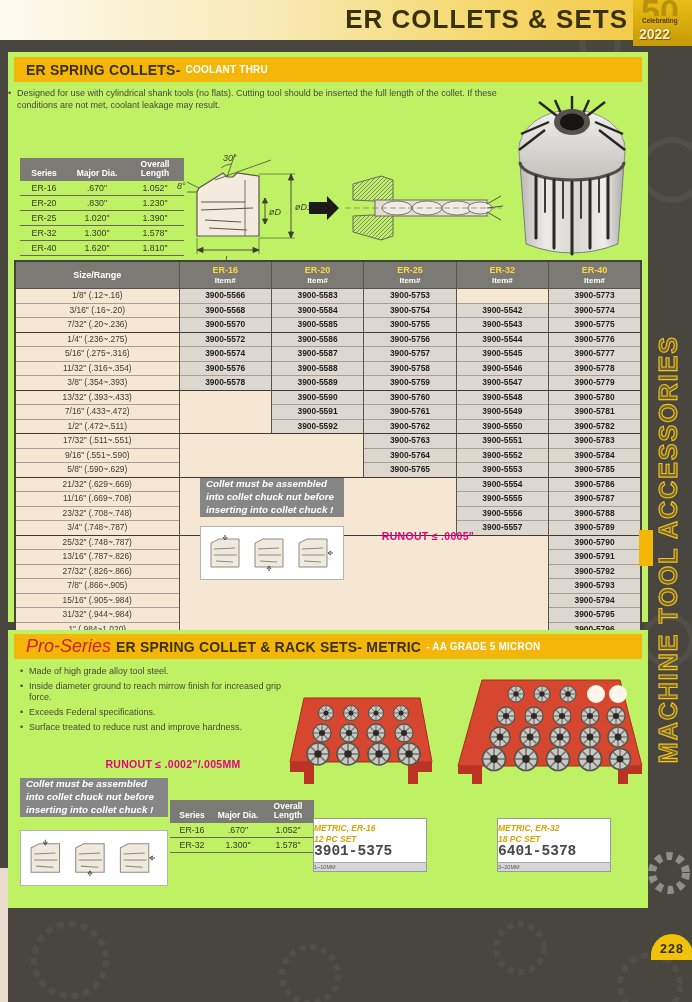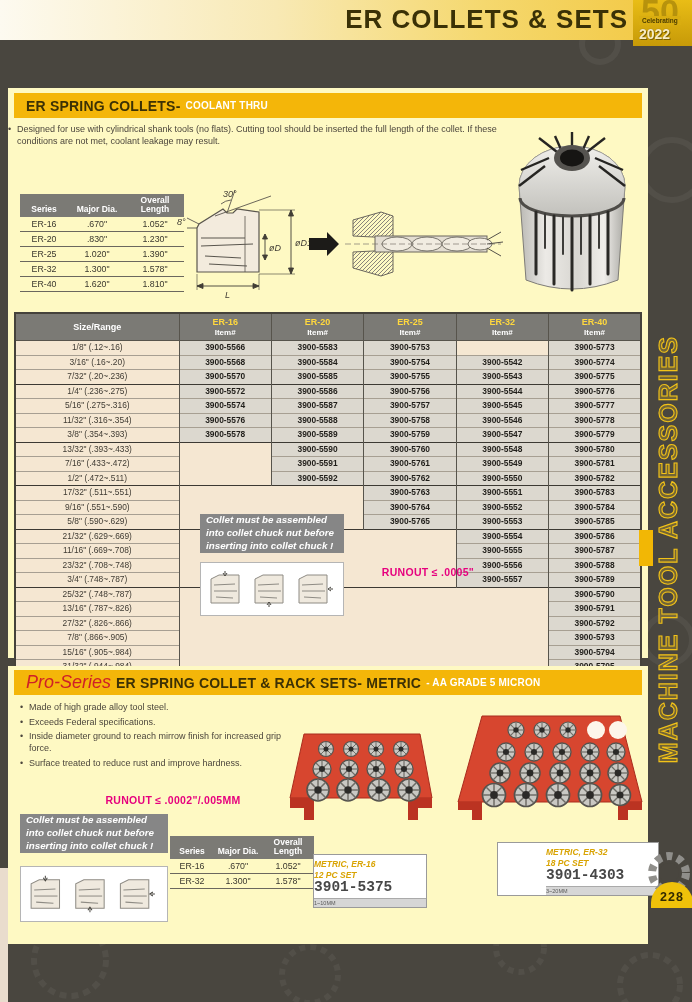--- a/index.html
+++ b/index.html
@@ -25,21 +25,21 @@
   }
   #badge .big50{position:absolute;left:8px;top:-8px;font-size:34px;font-weight:bold;color:#a8860a;opacity:.75;}
   #badge .cel{position:absolute;left:6px;top:16px;background:#d9ad10;color:#4a3b00;font-size:6.5px;font-weight:bold;padding:1px 3px;}
   #badge .yr{position:absolute;left:6px;top:26px;font-size:14px;font-weight:bold;color:#f8ecc4;
     text-shadow:0 0 1px #7c6200, 1px 1px 0 #7c6200;}
 
   
   #bg-decor{left:0;top:0;width:692px;height:1002px;pointer-events:none;}
 
   
-  .panel{background:#fef9c3;margin-top:36px;}
+  .panel{background:#bef264;}
   #panel1{left:8px;top:52px;width:640px;height:570px;}
   #panel2{left:8px;top:630px;width:640px;height:278px;}
 
   
   .secbar{
     background:#f4b609;height:25px;left:6px;width:616px;
     display:flex;align-items:center;padding-left:12px;gap:5px;
   }
   .secbar .t-dark{font-size:14px;font-weight:bold;color:#3c3105;letter-spacing:.2px;white-space:nowrap;}
   .secbar .t-white{font-size:10px;font-weight:bold;color:#ffffff;letter-spacing:.2px;white-space:nowrap;}
@@ -106,21 +106,21 @@
   
   #sidebar-text{
     left:654px;top:335px;
     writing-mode:vertical-rl;transform:rotate(180deg);
     font-size:25px;font-weight:bold;letter-spacing:2px;
     color:rgba(242,194,24,0.25);
     -webkit-text-stroke:1.1px #f2c218;
     white-space:nowrap;
   }
   #page-tab{
-    left:651px;top:882px;width:42px;height:26px;
+    left:651px;top:934px;width:42px;height:26px;
     background:#f0c20a;border-radius:42px 42px 0 0;
     text-align:center;
   }
   #page-tab .num{font-size:12.5px;font-weight:bold;color:#332b00;line-height:1;margin-top:9px;display:inline-block;letter-spacing:1px;}
   #side-notch{left:639px;top:530px;width:14px;height:36px;background:#f2b705;}
   #left-edge{left:0;top:868px;width:8px;height:134px;background:#e9dccd;}
 </style>
 </head>
 <body>
 
@@ -300,21 +300,21 @@
       <line x1="103" y1="84" x2="103" y2="146"></line>
     </g>
     <g stroke="#3d3c39" stroke-width="2" stroke-linecap="round">
       <line x1="40" y1="86" x2="40" y2="120"></line>
       <line x1="58" y1="89" x2="58" y2="126"></line>
       <line x1="76" y1="89" x2="76" y2="126"></line>
       <line x1="94" y1="86" x2="94" y2="120"></line>
     </g>
   </svg>
 
-  <table class="abs main-table" style="left:6px;top:224px;">
+  <table class="abs main-table" style="left:6px;top:208px;">
     <colgroup>
         <col style="width:164px;">
         <col>
         <col>
         <col>
         <col>
         <col>
       </colgroup>
     <thead>
       <tr>
@@ -571,22 +571,22 @@
 <div id="panel2" class="abs panel">
 
   <div class="abs secbar" style="top:4px;">
     <span class="t-red">Pro-Series</span>
     <span class="t-dark">ER SPRING COLLET &amp; RACK SETS- METRIC</span>
     <span class="t-white">- AA GRADE 5 MICRON</span>
   </div>
 
   <ul class="abs bullets" style="left:12px;top:36px;width:268px;">
       <li>Made of high grade alloy tool steel.</li>
+      <li>Inside diameter ground to reach mirrow finish for increased grip force.</li>
       <li>Exceeds Federal specifications.</li>
-      <li>Inside diameter ground to reach mirrow finish for increased grip force.</li>
       <li>Surface treated to reduce rust and improve hardness.</li>
     </ul>
 
   <div class="abs runout" style="left:40px;top:128px;width:250px;">RUNOUT ≤ .0002"/.005MM</div>
 
   <div class="abs callout" style="left:12px;top:148px;width:136px;">Collet must be assembled into collet chuck nut before inserting into collet chuck !</div>
   <div class="abs callout-img" style="left:12px;top:200px;width:142px;height:50px;">
     <svg width="140" height="48" viewBox="0 0 138 46">
       <g stroke="#8e8b84" stroke-width="1" fill="#efe9de">
         <g transform="translate(6,6)">
@@ -695,24 +695,24 @@
       <use href="#ct" transform="translate(138,87) scale(1.15)"></use>
     <use href="#ct" transform="translate(168,87) scale(1.05)"></use>
   </svg>
 
   <div class="abs prod-label" style="left:305px;top:188px;">
     <div class="pname">METRIC, ER-16</div>
     <div class="pset">12 PC SET</div>
     <div class="pitem">3901-5375</div>
     <div class="prange">1~10MM</div>
   </div>
-  <div class="abs prod-label" style="left:489px;top:176px;padding-left:48px;">
+  <div class="abs prod-label" style="left:489px;top:188px;">
     <div class="pname">METRIC, ER-32</div>
     <div class="pset">18 PC SET</div>
-    <div class="pitem">3901-4303</div>
+    <div class="pitem">6401-5378</div>
     <div class="prange">3~20MM</div>
   </div>
 </div>
 
 <div id="sidebar-text" class="abs">MACHINE TOOL ACCESSORIES</div>
 <div id="side-notch" class="abs"></div>
 
 <svg class="abs" style="left:646px;top:845px;" width="46" height="58" viewBox="0 0 46 58">
   <circle cx="23" cy="28" r="17" fill="none" stroke="#8f8e8a" stroke-width="8" stroke-dasharray="6 5"></circle>
   <circle cx="23" cy="28" r="10" fill="#49463f"></circle>

